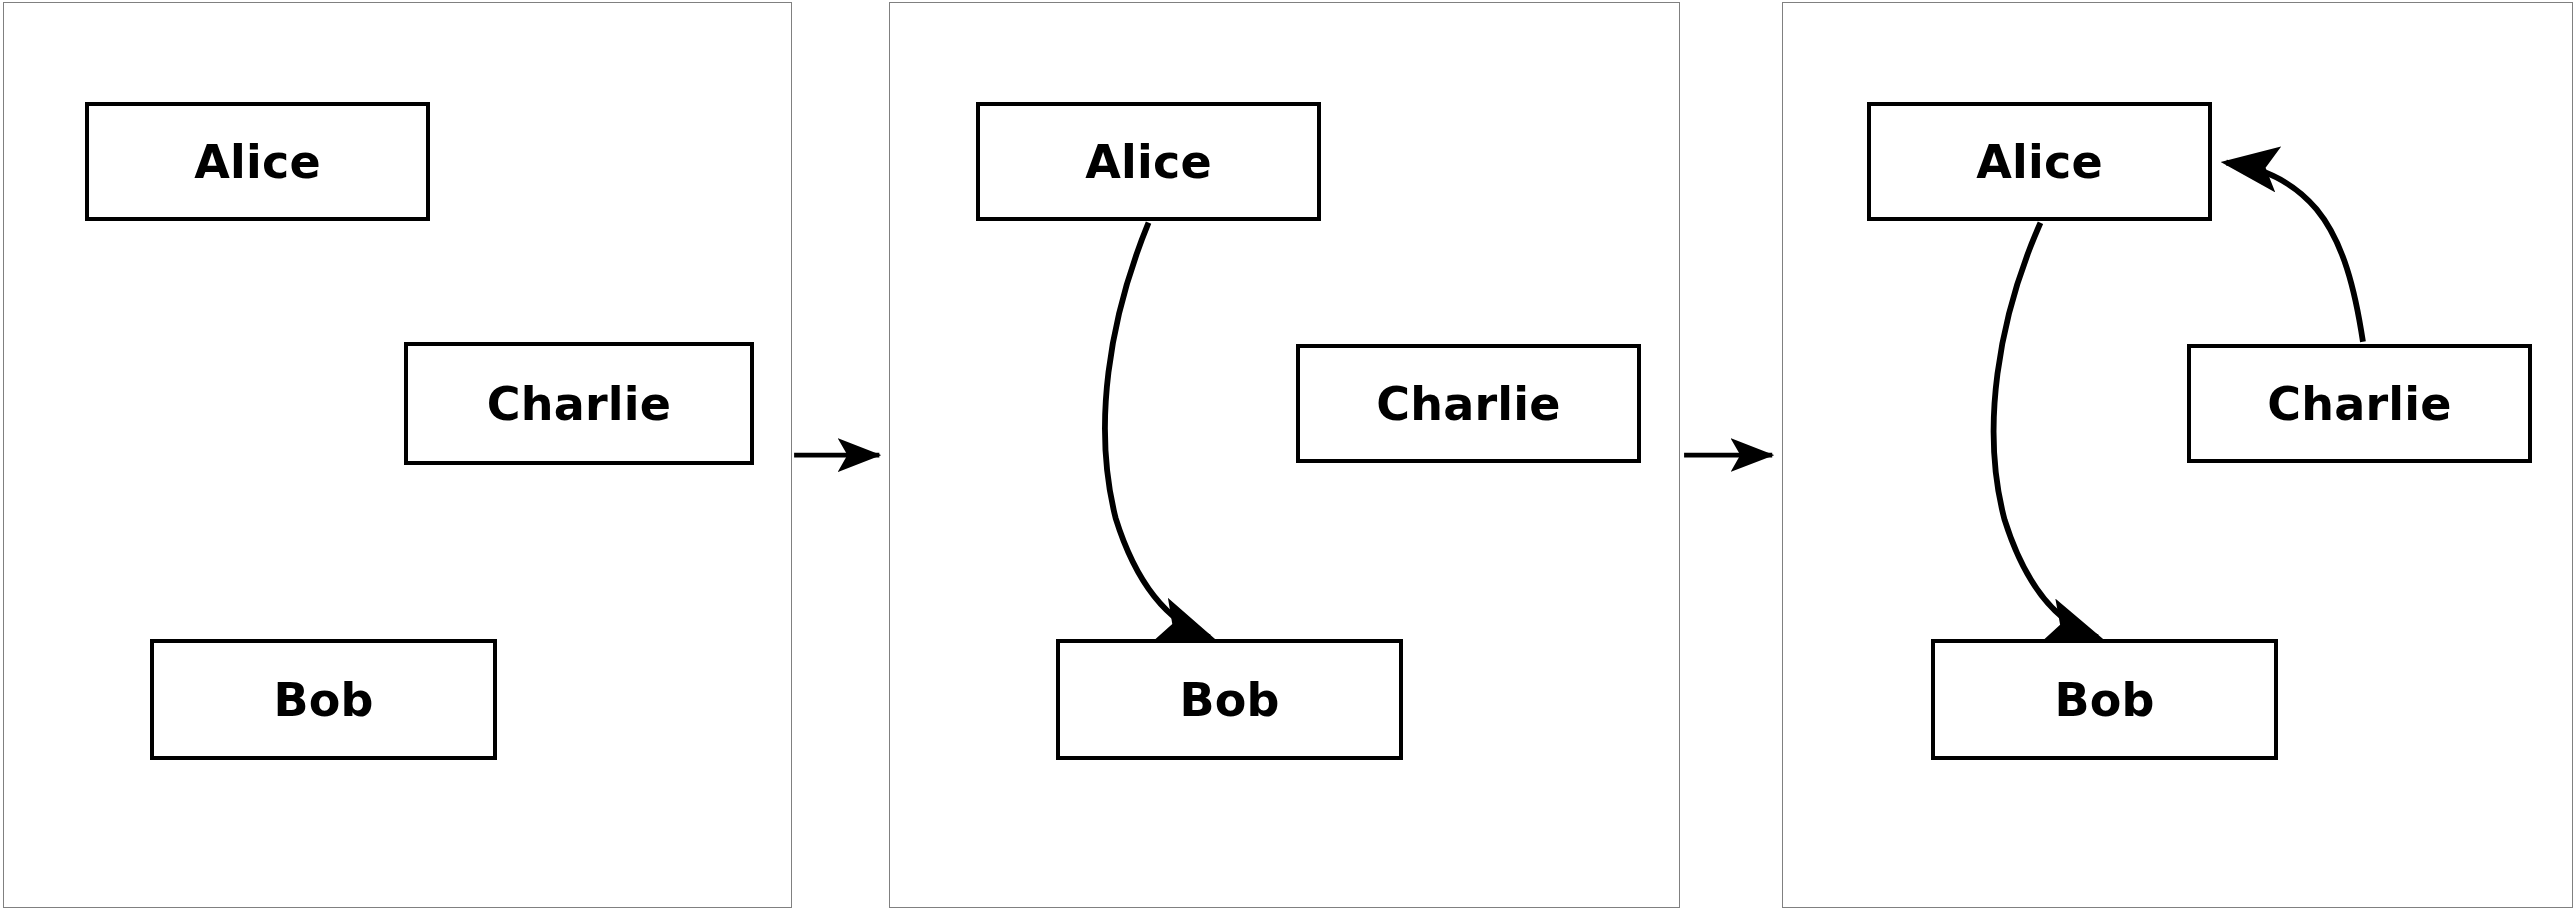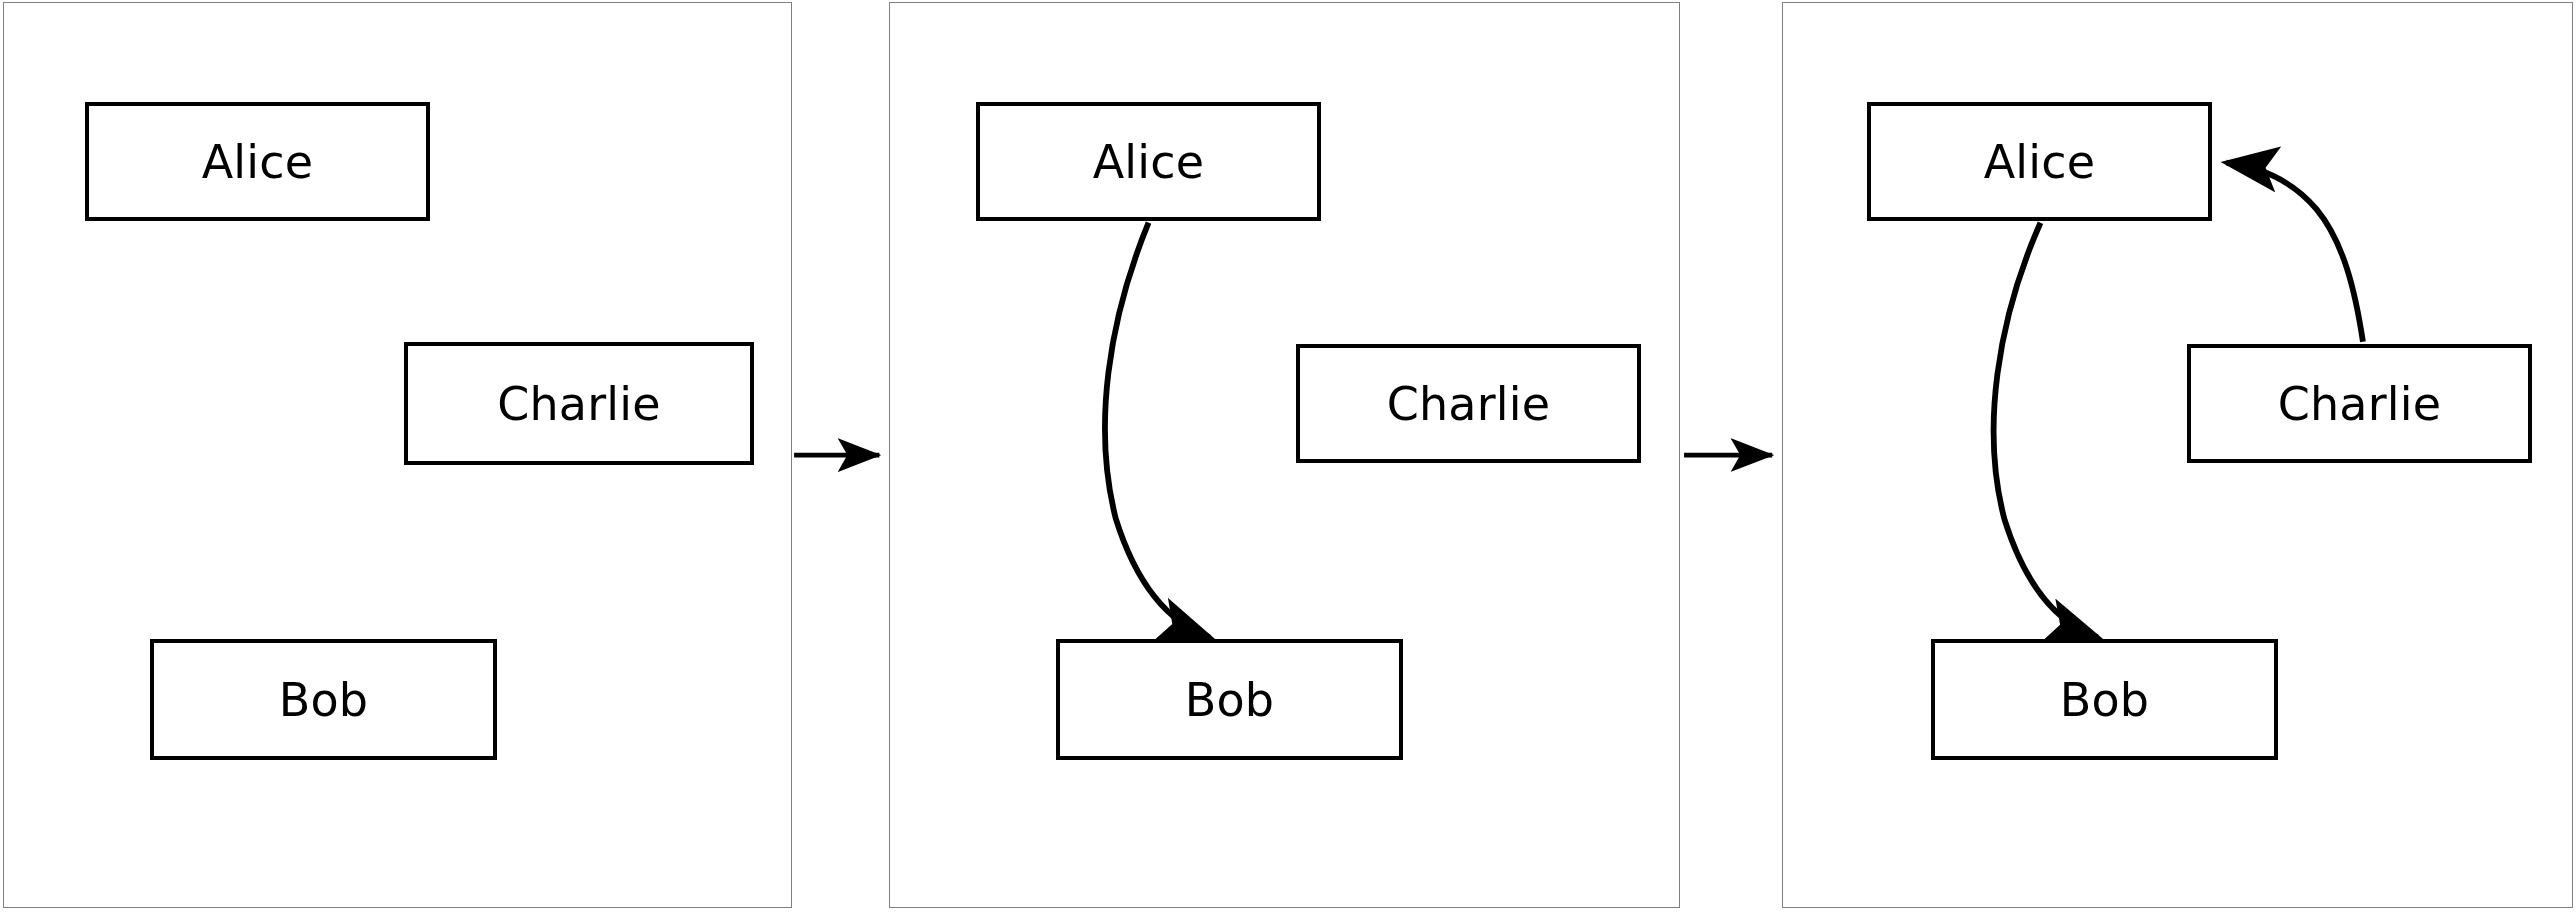--- a/index.html
+++ b/index.html
@@ -9,20 +9,21 @@
   }
   body {
     font-family: "DejaVu Sans", sans-serif;
   }
   #stage {
     position: relative;
     width: 2576px;
     height: 916px;
     background: #ffffff;
     overflow: hidden;
+    font-weight: bold;
   }
   .panel {
     position: absolute;
     box-sizing: border-box;
     border: 1.9px solid #808080;
     background: #ffffff;
   }
   .node {
     position: absolute;
     box-sizing: border-box;

